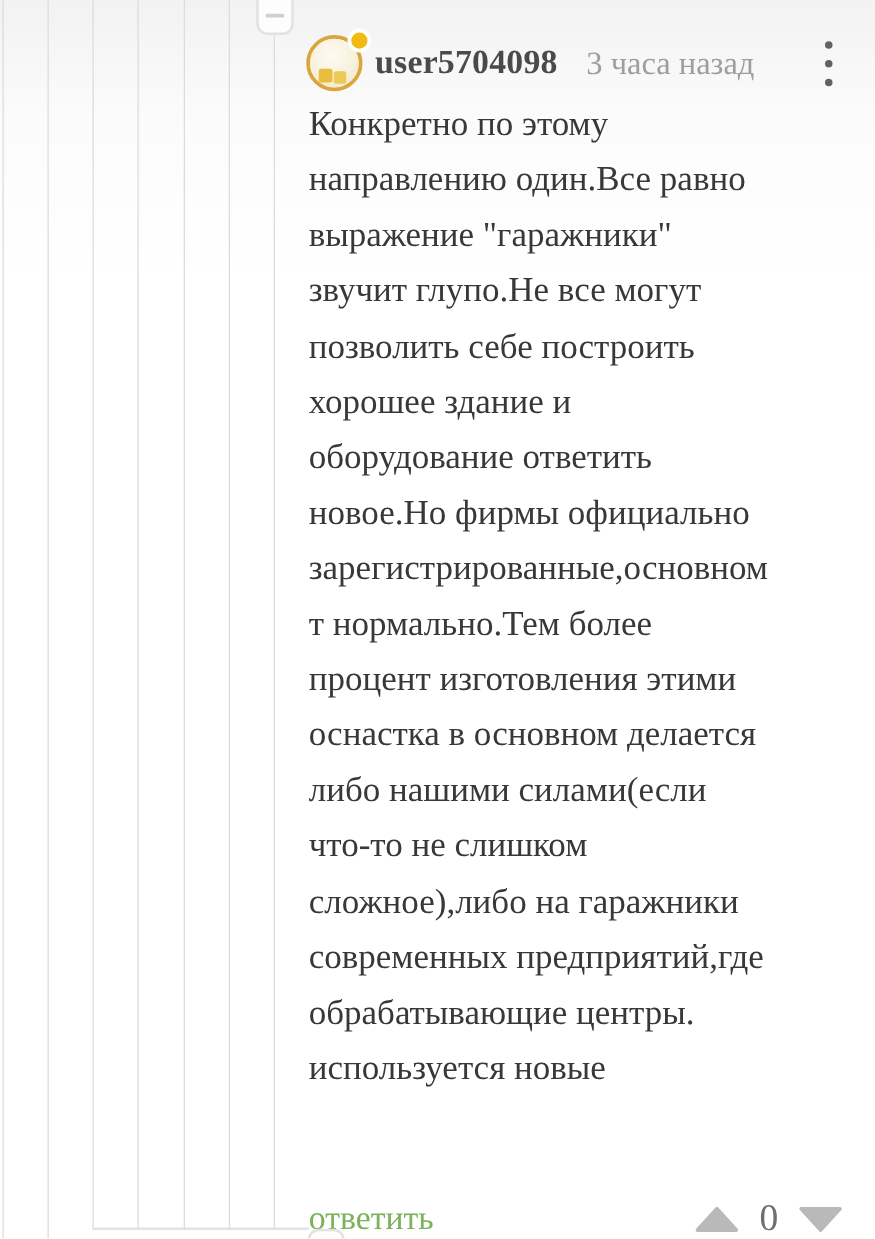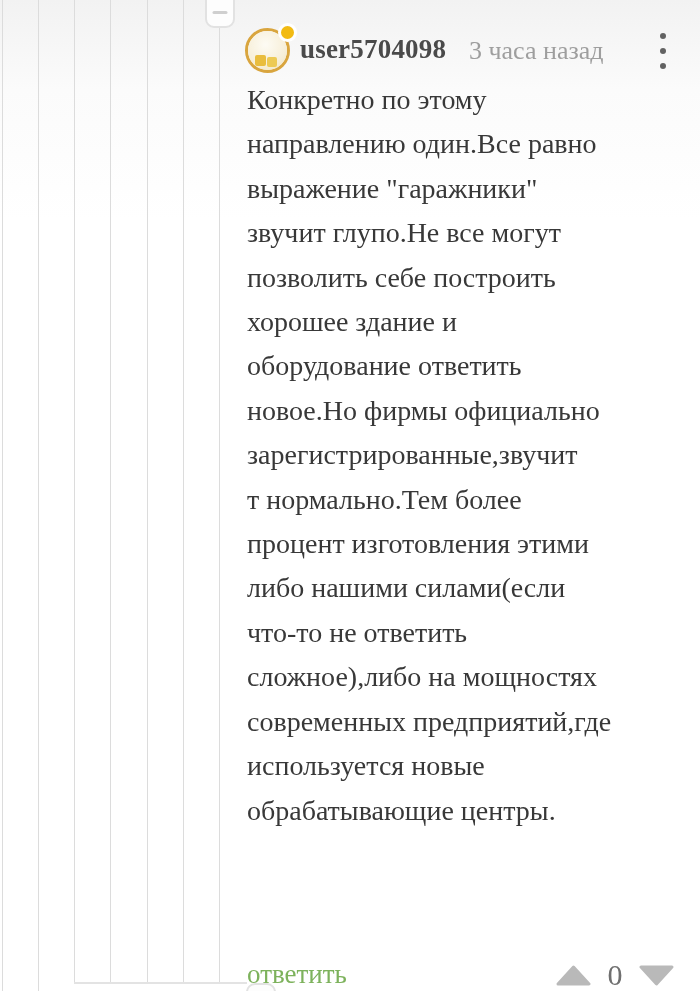--- a/index.html
+++ b/index.html
@@ -161,29 +161,30 @@
 
   <div class="comment-text">
       <div class="text-line">Конкретно по этому</div>
       <div class="text-line">направлению один.Все равно</div>
       <div class="text-line">выражение "гаражники"</div>
       <div class="text-line">звучит глупо.Не все могут</div>
       <div class="text-line">позволить себе построить</div>
       <div class="text-line">хорошее здание и</div>
       <div class="text-line">оборудование ответить</div>
       <div class="text-line">новое.Но фирмы официально</div>
-      <div class="text-line">зарегистрированные,звучит</div>
+      <div class="text-line">зарегистрированные,основном</div>
       <div class="text-line">т нормально.Тем более</div>
       <div class="text-line">процент изготовления этими</div>
+      <div class="text-line">оснастка в основном делается</div>
       <div class="text-line">либо нашими силами(если</div>
-      <div class="text-line">что-то не ответить</div>
-      <div class="text-line">сложное),либо на мощностях</div>
+      <div class="text-line">что-то не слишком</div>
+      <div class="text-line">сложное),либо на гаражники</div>
       <div class="text-line">современных предприятий,где</div>
+      <div class="text-line">обрабатывающие центры.</div>
       <div class="text-line">используется новые</div>
-      <div class="text-line">обрабатывающие центры.</div>
     </div>
 
   <div class="footer">
     <span class="reply-link">ответить</span>
     <div class="votes">
       <svg class="vote-btn" viewBox="0 0 35 21">
         <polygon points="17.5,2 33,19 2,19" fill="#b9b9b9" stroke="#b9b9b9" stroke-width="3" stroke-linejoin="round"></polygon>
       </svg>
       <span class="vote-count">0</span>
       <svg class="vote-btn" viewBox="0 0 35 21">

